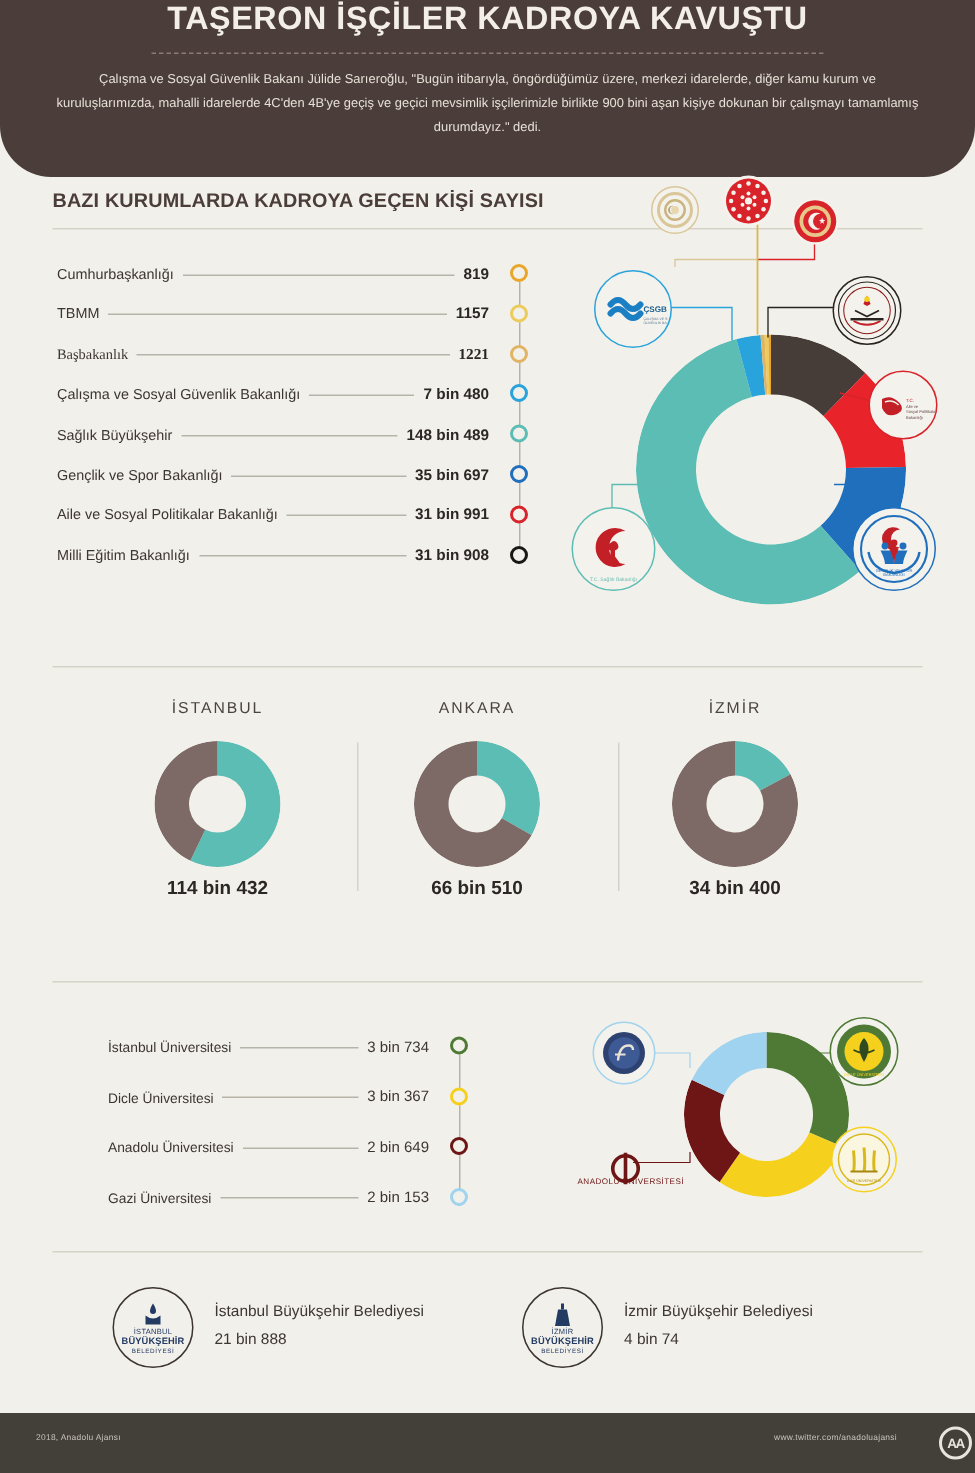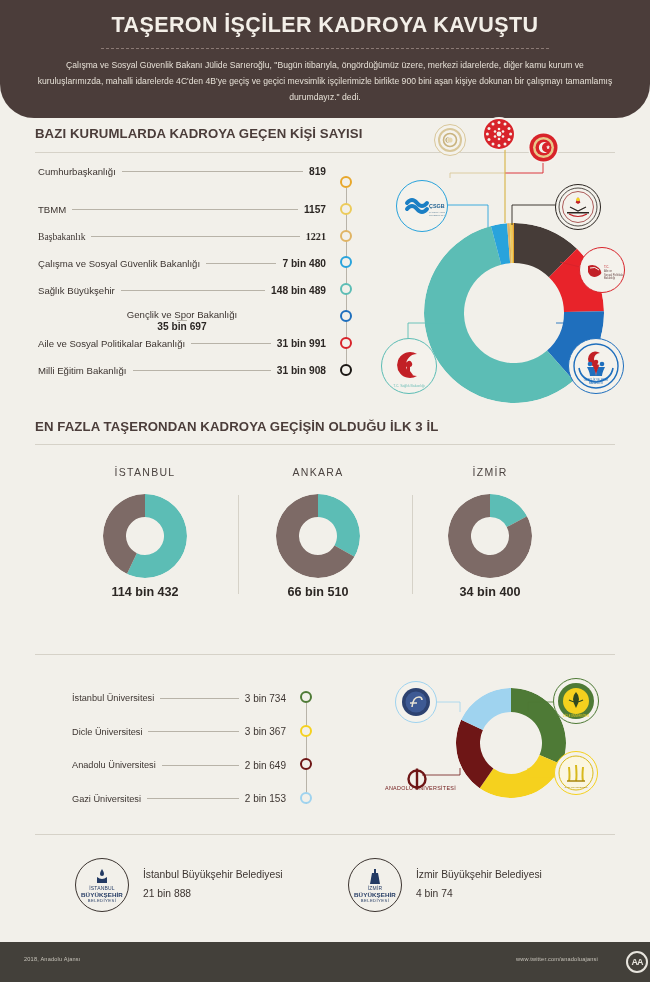--- a/index.html
+++ b/index.html
@@ -16,21 +16,21 @@
 
   
   .header {
     position:absolute; left:0; top:0; width:650px; height:118px;
     background:#4b3d3a;
     border-bottom-left-radius:34px; border-bottom-right-radius:34px;
     overflow:hidden;
   }
   .header-title {
     text-align:center; color:#f3efe8; font-weight:bold;
-    font-size:21.5px; letter-spacing:0.4px; margin-top:13px;
+    font-size:21.5px; letter-spacing:0.4px; 
     font-family:"Liberation Sans", sans-serif;
   }
   .header-rule {
     width:448px; height:1px; margin:10px auto 0 auto;
     border-top:1px dashed #8b7a75;
   }
   .header-body {
     color:#e6e0d6; font-size:8.6px; line-height:1.85;
     text-align:center; width:580px; margin:9px auto 0 auto;
     letter-spacing:0.01px;
@@ -134,21 +134,21 @@
   <div class="header">
     <div class="header-title">TAŞERON İŞÇİLER KADROYA KAVUŞTU</div>
     <div class="header-rule"></div>
     <div class="header-body">Çalışma ve Sosyal Güvenlik Bakanı Jülide Sarıeroğlu, "Bugün itibarıyla, öngördüğümüz üzere, merkezi idarelerde, diğer kamu kurum ve kuruluşlarımızda, mahalli idarelerde 4C'den 4B'ye geçiş ve geçici mevsimlik işçilerimizle birlikte 900 bini aşan kişiye dokunan bir çalışmayı tamamlamış durumdayız." dedi.</div>
   </div>
 
   <div class="section-title" style="left:35px; top:126px;">BAZI KURUMLARDA KADROYA GEÇEN KİŞİ SAYISI</div>
   <div class="hr" style="left:35px; top:152px; width:580px;"></div>
 
   <div id="inst-rows">
-      <div class="row inst-row" style="left: 38px; top: 163px; width: 288px;">
+      <div class="row inst-row" style="left: 38px; top: 175px; width: 288px;">
         <span class="row-label">Cumhurbaşkanlığı</span>
         <span class="row-leader"></span>
         <span class="row-value">819</span>
       </div>
       <div class="dotline" style="left: 346px; top: 188px; height: 26.8px;"></div>
       <div class="dot" style="left: 340px; top: 176px; border-color: rgb(232, 167, 43);"></div>
       <div class="row inst-row" style="left: 38px; top: 201.8px; width: 288px;">
         <span class="row-label">TBMM</span>
         <span class="row-leader"></span>
         <span class="row-value">1157</span>
@@ -169,21 +169,21 @@
       </div>
       <div class="dotline" style="left: 346px; top: 268.4px; height: 26.8px;"></div>
       <div class="dot" style="left: 340px; top: 256.4px; border-color: rgb(41, 163, 220);"></div>
       <div class="row inst-row" style="left: 38px; top: 282.2px; width: 288px;">
         <span class="row-label">Sağlık Büyükşehir</span>
         <span class="row-leader"></span>
         <span class="row-value">148 bin 489</span>
       </div>
       <div class="dotline" style="left: 346px; top: 295.2px; height: 26.8px;"></div>
       <div class="dot" style="left: 340px; top: 283.2px; border-color: rgb(92, 189, 181);"></div>
-      <div class="row inst-row" style="left: 38px; top: 309px; width: 288px; flex-direction: column;">
+      <div class="row inst-row" style="left: 38px; top: 309px; width: 288px;">
         <span class="row-label">Gençlik ve Spor Bakanlığı</span>
         <span class="row-leader"></span>
         <span class="row-value">35 bin 697</span>
       </div>
       <div class="dotline" style="left: 346px; top: 322px; height: 26.8px;"></div>
       <div class="dot" style="left: 340px; top: 310px; border-color: rgb(31, 111, 189);"></div>
       <div class="row inst-row" style="left: 38px; top: 335.8px; width: 288px;">
         <span class="row-label">Aile ve Sosyal Politikalar Bakanlığı</span>
         <span class="row-leader"></span>
         <span class="row-value">31 bin 991</span>
@@ -317,21 +317,20 @@
       <circle cx="26" cy="22" r="2.3" fill="#c22026"></circle>
       <path d="M17,27 q3,6 3,9 h6 q0,-4 -2,-9z" fill="#1f6fbd"></path>
       <path d="M35,27 q-3,6 -3,9 h-6 q0,-4 2,-9z" fill="#1f6fbd"></path>
       <path d="M23,26 q3,7 3,10 h0 q0,-3 3,-10z" fill="#c22026"></path>
       <path d="M9,28 q2,12 17,14 q15,-2 17,-14" stroke="#1f6fbd" stroke-width="1.6" fill="none"></path>
       <text x="26" y="41" font-size="2.7" fill="#1f6fbd" text-anchor="middle" font-family="Liberation Sans, sans-serif">GENÇLİK VE SPOR</text>
       <text x="26" y="44.3" font-size="2.7" fill="#1f6fbd" text-anchor="middle" font-family="Liberation Sans, sans-serif">BAKANLIĞI</text>
     </svg>
   </div>
 
-  <div class="section-title" style="left:35px; top:419px;">EN FAZLA TAŞERONDAN KADROYA GEÇİŞİN OLDUĞU İLK 3 İL</div>
   <div class="hr" style="left:35px; top:444px; width:580px;"></div>
 
   <div id="cities">
       <div class="city-name" style="left: 75px; top: 466px; width: 140px;">İSTANBUL</div>
       <svg width="84" height="84" viewBox="0 0 84 84" class="donut" style="left: 103px; top: 494px;">
         <path d="M42,0 A42,42 0 1 1 23.896274990178156,79.89795694715946 L33.810219638413926,59.144313857048324 A19,19 0 1 0 42,23 Z" fill="#5cbdb5"></path>
         <path d="M23.896274990178156,79.89795694715946 A42,42 0 0 1 41.99999999999999,0 L42,23 A19,19 0 0 0 33.810219638413926,59.144313857048324 Z" fill="#7d6a66"></path>
       </svg>
       <div class="city-value" style="left: 75px; top: 585px; width: 140px;">114 bin 432</div>
       <div class="city-name" style="left: 248px; top: 466px; width: 140px;">ANKARA</div>

